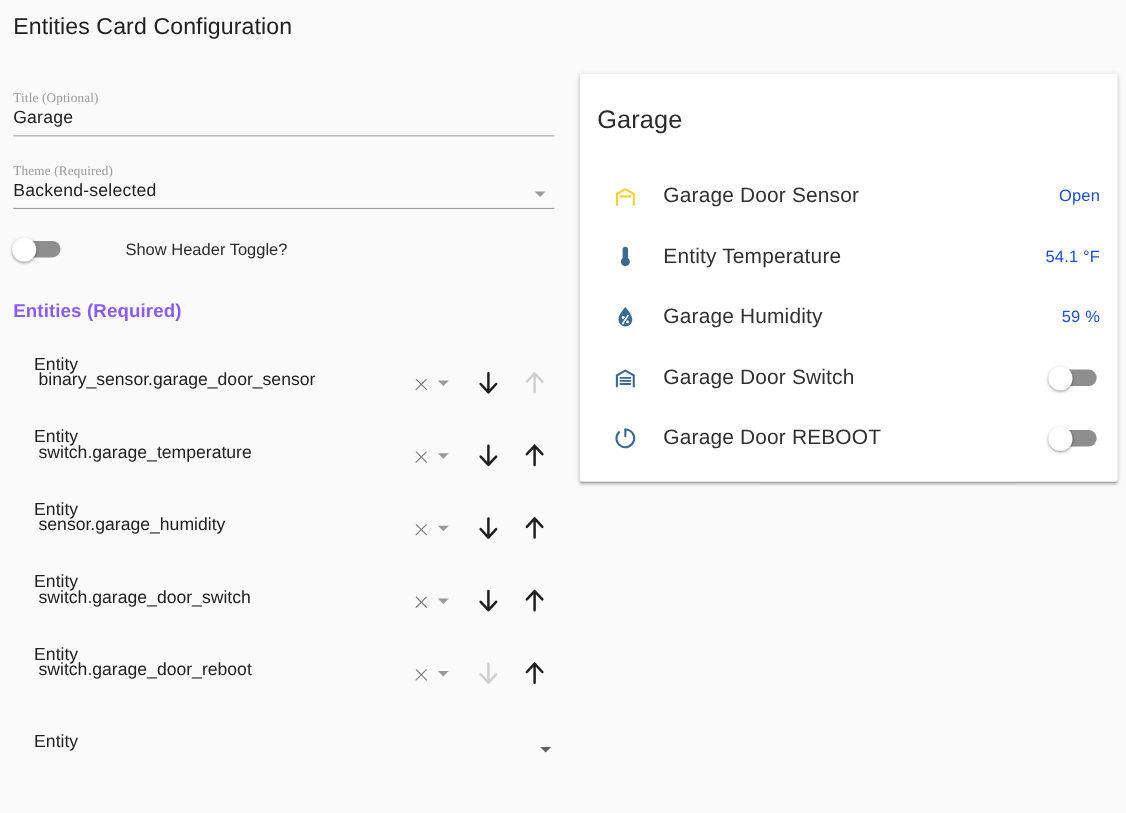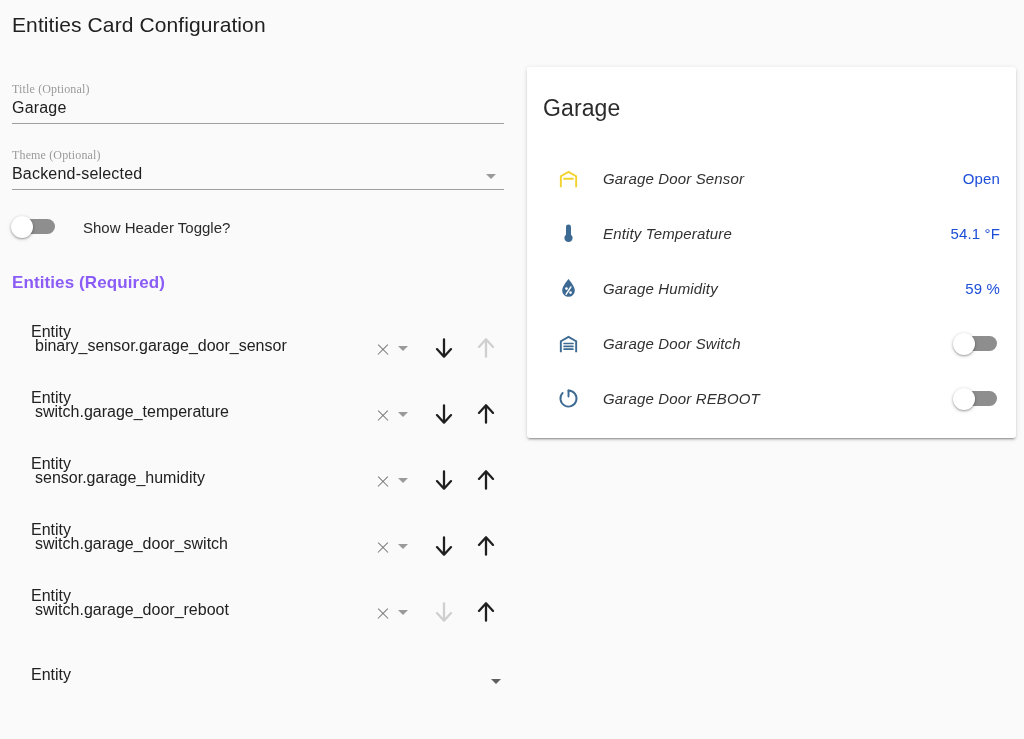--- a/index.html
+++ b/index.html
@@ -51,21 +51,21 @@
     position: absolute; left: 10px; top: 3px;
     width: 34px; height: 15px; border-radius: 8px; background: #8e8e8e;
   }
   .switch .knob {
     position: absolute; left: 0; top: 0;
     width: 22px; height: 22px; border-radius: 50%;
     background: #ffffff;
     box-shadow: 0 1px 2px rgba(0,0,0,.30), 0 1px 4px rgba(0,0,0,.16);
   }
 
-  .toggle-row { position: absolute; left: 11px; top: 216px; display: flex; align-items: center; }
+  .toggle-row { position: absolute; left: 11px; top: 216px; display: flex; align-items: center; gap: 31px; }
   .toggle-row .tlabel { margin-left: 26px; font-size: 15px; color: #2b2b2b; }
 
   .section-title {
     position: absolute; left: 12px; top: 273px;
     font-size: 17px; font-weight: 700; color: #8b5cf6;
     letter-spacing: .1px;
   }
 
   
   .entity-row { position: absolute; left: 31px; width: 470px; height: 48px; }
@@ -114,22 +114,22 @@
   .card-rows { position: absolute; left: 0; top: 84px; width: 100%; }
   .card-row {
     position: relative; height: 55px; display: flex; align-items: center;
     padding: 0 16px 0 26px;
   }
   .card-row .ricon {
     width: 30px; min-width: 30px; height: 24px;
     display: flex; align-items: center; justify-content: center;
   }
   .card-row .rname {
-    margin-left: 20px; font-size: 15px; color: #313131;
-    letter-spacing: .15px; flex: 1; font-style: italic;
+    margin-left: 20px; font-size: 19px; color: #313131;
+    letter-spacing: .15px; flex: 1;
   }
   .card-row .rstate {
     font-size: 15px; color: #1d4ed8; letter-spacing: .15px;
     text-align: right; white-space: nowrap;
   }
   .card-row .switch { margin-right: 1px; }
 </style>
 </head>
 <body>
 
@@ -139,21 +139,21 @@
 
     <div class="page-title">Entities Card Configuration</div>
 
     <div class="field" style="left:12px; top:82px; width:492px;">
       <div class="flabel">Title (Optional)</div>
       <div class="fvalue">Garage</div>
       <div class="fline"></div>
     </div>
 
     <div class="field" style="left:12px; top:148px; width:492px;">
-      <div class="flabel">Theme (Optional)</div>
+      <div class="flabel">Theme (Required)</div>
       <div class="fvalue">Backend-selected</div>
       <div class="fline"></div>
       <div class="caret" style="right:8px; top:26px;"></div>
     </div>
 
     <div class="toggle-row">
       <div class="switch">
         <div class="track"></div>
         <div class="knob"></div>
       </div>

